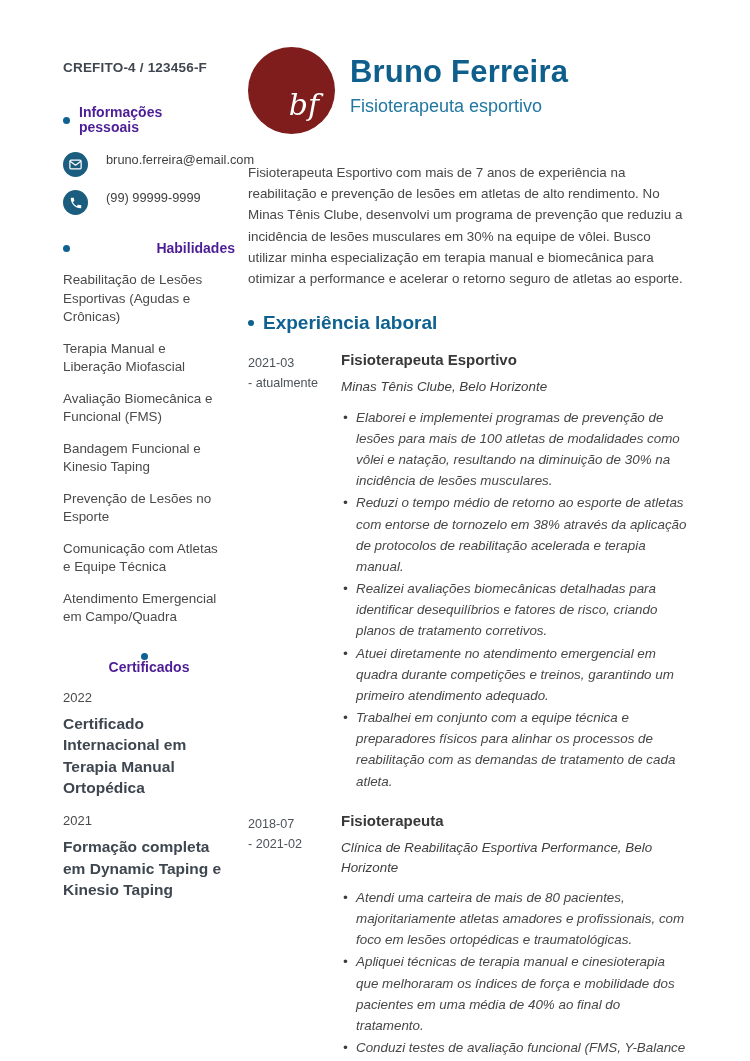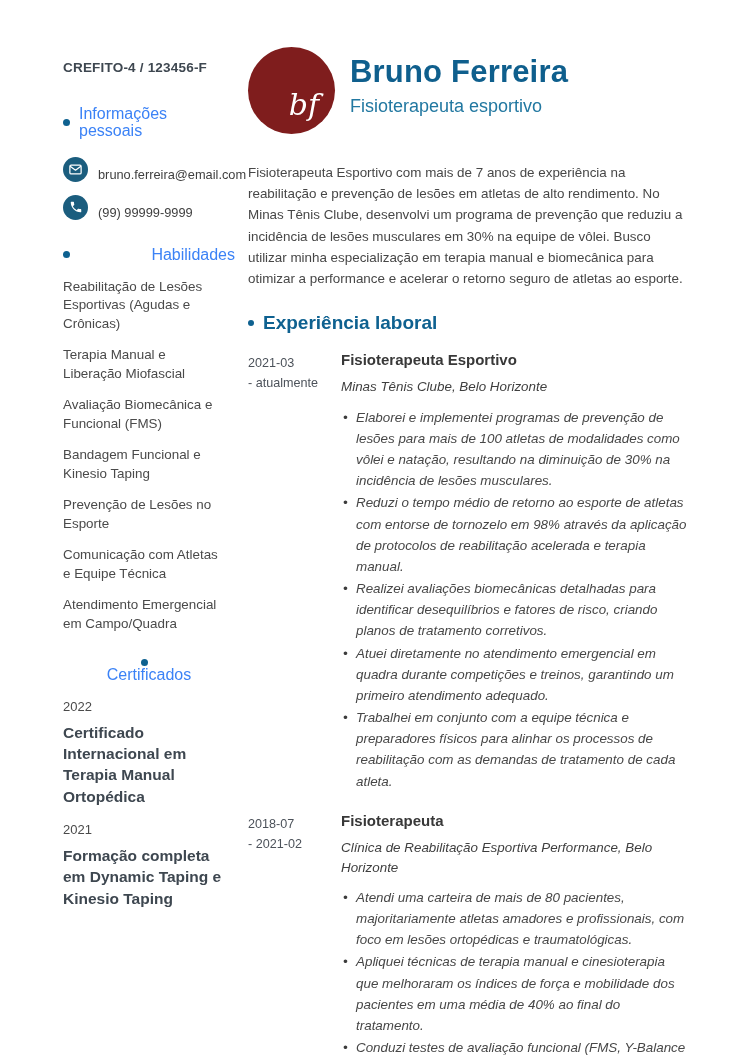--- a/index.html
+++ b/index.html
@@ -9,27 +9,27 @@
   .page {
     position:relative; width:680px; height:1061px; margin:15px auto;
     background:#ffffff; overflow:hidden; display:flex;
   }
 
   
   .sidebar { width:200px; flex:none; padding:45px 0 0 28px; }
   .license { font-size:13.5px; font-weight:700; color:#3e4750; letter-spacing:.2px; }
   .side-heading {
     display:flex; align-items:center; margin-top:30px;
-    font-size:16px; font-weight:400; color:#3b82f6; line-height:1.08;
+    font-size:14px; font-weight:700; color:#4c1d95; line-height:1.08;
   }
   .dot {
     width:7px; height:7px; border-radius:50%; background:#0e6190;
     display:inline-block; margin-right:9px; flex:none;
   }
-  .contact-row { display:flex; align-items:flex-end; margin-top:13px; }
+  .contact-row { display:flex; align-items:flex-start; margin-top:13px;gap:8px; }
   .contact-row.first { margin-top:17px; }
   .cicon {
     width:25px; height:25px; border-radius:50%; background:#1b5d7e; flex:none;
     display:flex; align-items:center; justify-content:center; margin-right:10px;
   }
   .cicon svg { display:block; }
   .ctext { font-size:12.8px; color:#3f3f3f; }
   .skill {
     width:158px; margin-top:13px; font-size:13.4px; line-height:1.38; color:#4a4a4a;
   }
@@ -159,21 +159,21 @@
     <div class="entry">
       <div class="dates">
         <div>2021-03</div>
         <div>- atualmente</div>
       </div>
       <div class="content">
         <h3 class="entry-title">Fisioterapeuta Esportivo</h3>
         <div class="company">Minas Tênis Clube, Belo Horizonte</div>
         <ul class="bullets">
           <li>Elaborei e implementei programas de prevenção de lesões para mais de 100 atletas de modalidades como vôlei e natação, resultando na diminuição de 30% na incidência de lesões musculares.</li>
-          <li>Reduzi o tempo médio de retorno ao esporte de atletas com entorse de tornozelo em 98% através da aplicação de protocolos de reabilitação acelerada e terapia manual.</li>
+          <li>Reduzi o tempo médio de retorno ao esporte de atletas com entorse de tornozelo em 38% através da aplicação de protocolos de reabilitação acelerada e terapia manual.</li>
           <li>Realizei avaliações biomecânicas detalhadas para identificar desequilíbrios e fatores de risco, criando planos de tratamento corretivos.</li>
           <li>Atuei diretamente no atendimento emergencial em quadra durante competições e treinos, garantindo um primeiro atendimento adequado.</li>
           <li>Trabalhei em conjunto com a equipe técnica e preparadores físicos para alinhar os processos de reabilitação com as demandas de tratamento de cada atleta.</li>
         </ul>
       </div>
     </div>
 
     <div class="entry second">
       <div class="dates">
         <div>2018-07</div>

